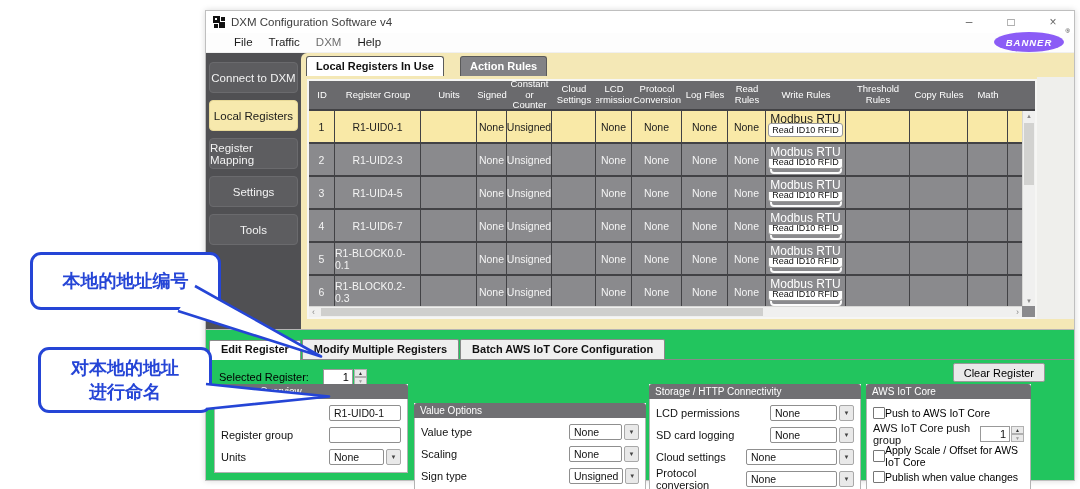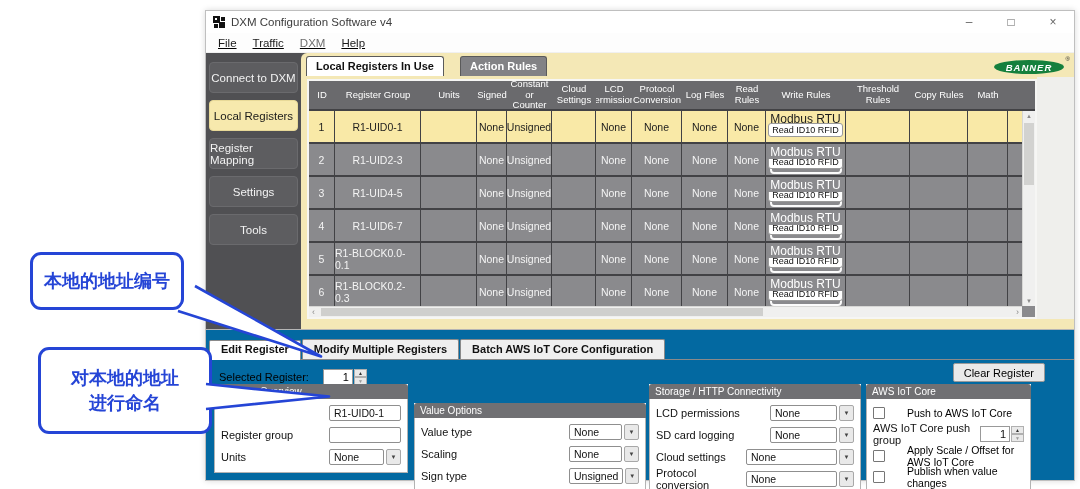--- a/index.html
+++ b/index.html
@@ -9,25 +9,25 @@
   
   .window { position:absolute; left:205px; top:10px; width:870px; height:471px;
             background:#fff; border:1px solid #bfbfbf; box-shadow:0 0 6px rgba(0,0,0,.15); }
   .titlebar { position:absolute; left:0; top:0; right:0; height:22px; background:#fff;
               display:flex; align-items:center; padding-left:7px; }
   .app-icon { width:12px; height:12px; margin-right:6px; }
   .title-text { font-size:11.5px; color:#3c3c3c; }
   .win-controls { margin-left:auto; display:flex; height:22px; }
   .win-btn { width:42px; text-align:center; font-size:12px; color:#666; line-height:22px; }
   .menubar { position:absolute; left:0; top:22px; right:0; height:20px; background:#fdfdfd;
-             display:flex; align-items:flex-start; padding-left:4px; border-bottom:1px solid #f0f0f0;text-decoration:underline;}
+             display:flex; align-items:flex-end; padding-left:20px; border-bottom:1px solid #f0f0f0;}
   .menu-item { font-size:11.5px; color:#1c1c1c; padding:0 8px; line-height:20px; }
   .menu-item.dim { color:#6e6e6e; }
-  .logo { position:absolute; right:10px; top:21px; width:70px; height:14px; background:#15803d;
-          border-radius:50%; display:flex; align-items:center; justify-content:center; z-index:5;margin-top:28px;}
+  .logo { position:absolute; right:10px; top:21px; width:70px; height:20px; background:#8b5cf6;
+          border-radius:50%; display:flex; align-items:center; justify-content:center; z-index:5;}
   .logo span.word { color:#fff; font-size:9.5px; font-weight:bold; font-style:italic; letter-spacing:1px; }
   .logo .reg { position:absolute; top:-4px; right:-6px; font-size:6px; color:#222; font-style:normal; }
 
   
   .main { position:absolute; left:0; top:42px; right:0; height:276px; background:#555558; }
   .sidebar { position:absolute; left:0; top:0; width:95px; bottom:0; background:#505053;
              display:flex; flex-direction:column; gap:7px; padding:9px 3px; }
   .side-btn { height:31px; border-radius:4px; background:#5d5d60; border:1px solid #6a6a6d;
               color:#f2f2f2; font-size:11.5px; display:flex; align-items:center; justify-content:center; }
   .side-btn.active { background:#f7e9ad; color:#1a1a1a; border-color:#e8d998; }
@@ -65,21 +65,21 @@
   .vscroll { position:absolute; top:30px; right:0; bottom:11px; width:13px; background:#f0f0ef;
              border-left:1px solid #d7d7d5; }
   .hscroll { position:absolute; left:0; right:13px; bottom:0; height:11px; background:#f0f0ef;
              border-top:1px solid #d7d7d5; }
   .sarrow { position:absolute; font-size:6px; color:#8a8a8a; width:100%; text-align:center; }
   .vthumb { position:absolute; left:1px; right:1px; top:12px; height:62px; background:#d2d2d0; }
   .hthumb { position:absolute; top:1px; bottom:1px; left:12px; width:62%; background:#cfcfcd; }
   .ha { position:absolute; top:0; font-size:9px; color:#8a8a8a; line-height:10px; }
 
   
-  .bottom { position:absolute; left:0; top:318px; right:0; bottom:0; background:#0369a1; border-top:1px solid #b5b5b5; }
+  .bottom { position:absolute; left:0; top:318px; right:0; bottom:0; background:#22c55e; border-top:1px solid #b5b5b5; }
   .btabs { position:absolute; left:3px; top:9px; right:0; height:21px; border-bottom:1px solid #8a8a8a; display:flex; }
   .btab { font-size:11px; font-weight:bold; color:#111; background:#efefef; border:1px solid #8a8a8a;
           border-bottom:none; padding:3px 11px; margin-right:1px; border-radius:2px 2px 0 0; }
   .btab.active { background:#fff; position:relative; top:1px; padding-top:2px; }
   .selrow { position:absolute; left:13px; top:38px; height:18px; display:flex; align-items:center; font-size:11px; }
   .spin { display:inline-flex; align-items:center; }
   .spin-field { width:30px; height:16px; border:1px solid #999; background:#fff; font-size:11px;
                 text-align:right; padding:1px 3px 0 0; }
   .spin-btns { display:flex; flex-direction:column; margin-left:1px; }
   .spin-btns span { width:13px; height:8px; background:#e9e9e9; border:1px solid #b0b0b0; font-size:5px;
@@ -101,29 +101,29 @@
   .combo { display:inline-flex; align-items:center; }
   .combo .cfield { flex:1; height:16px; border:1px solid #8f8f8f; border-radius:2px; background:#fff;
                    font-size:10.5px; padding:1px 4px 0; }
   .combo .cbtn { width:15px; height:16px; margin-left:2px; background:#e9e9e9; border:1px solid #a8a8a8;
                  border-radius:2px; font-size:6px; color:#444; display:flex; align-items:center; justify-content:center; }
   .w72{width:72px} .w70{width:70px} .w84{width:84px} .w108{width:108px}
   .p-ro { left:8px;  width:194px; }
   .p-vo { left:208px; width:232px;margin-top:19px; }
   .p-st { left:443px; width:212px; }
   .p-aws{ left:660px; width:165px; }
-  .cbrow { display:flex; align-items:center; gap:22px; font-size:10.5px; height:17px; }
+  .cbrow { display:flex; align-items:center; gap:0; font-size:10.5px; height:17px; }
   .cb { width:12px; height:12px; border:1px solid #767676; background:#fff; border-radius:1px; flex:none; }
 
   
   .callout { position:absolute; border:3px solid #2545d6; border-radius:11px; background:#fff;
              color:#2545d6; display:flex; flex-direction:column; align-items:center;
              justify-content:center; font-size:18px; font-weight:600; line-height:1.35; z-index:40; }
-  .c1 { left:30px; top:252px; width:154px; height:58px; }
-  .c2 { left:38px; top:347px; width:174px; height:87px; }
+  .c1 { left:30px; top:252px; width:191px; height:58px; }
+  .c2 { left:38px; top:347px; width:174px; height:66px; }
   #arrows { position:absolute; left:0; top:0; width:1080px; height:489px; z-index:45; pointer-events:none; }
 </style>
 </head>
 <body>
 
 <div class="page">
 
   <div class="window">
     <div class="titlebar">
       <svg class="app-icon" viewBox="0 0 12 12">

